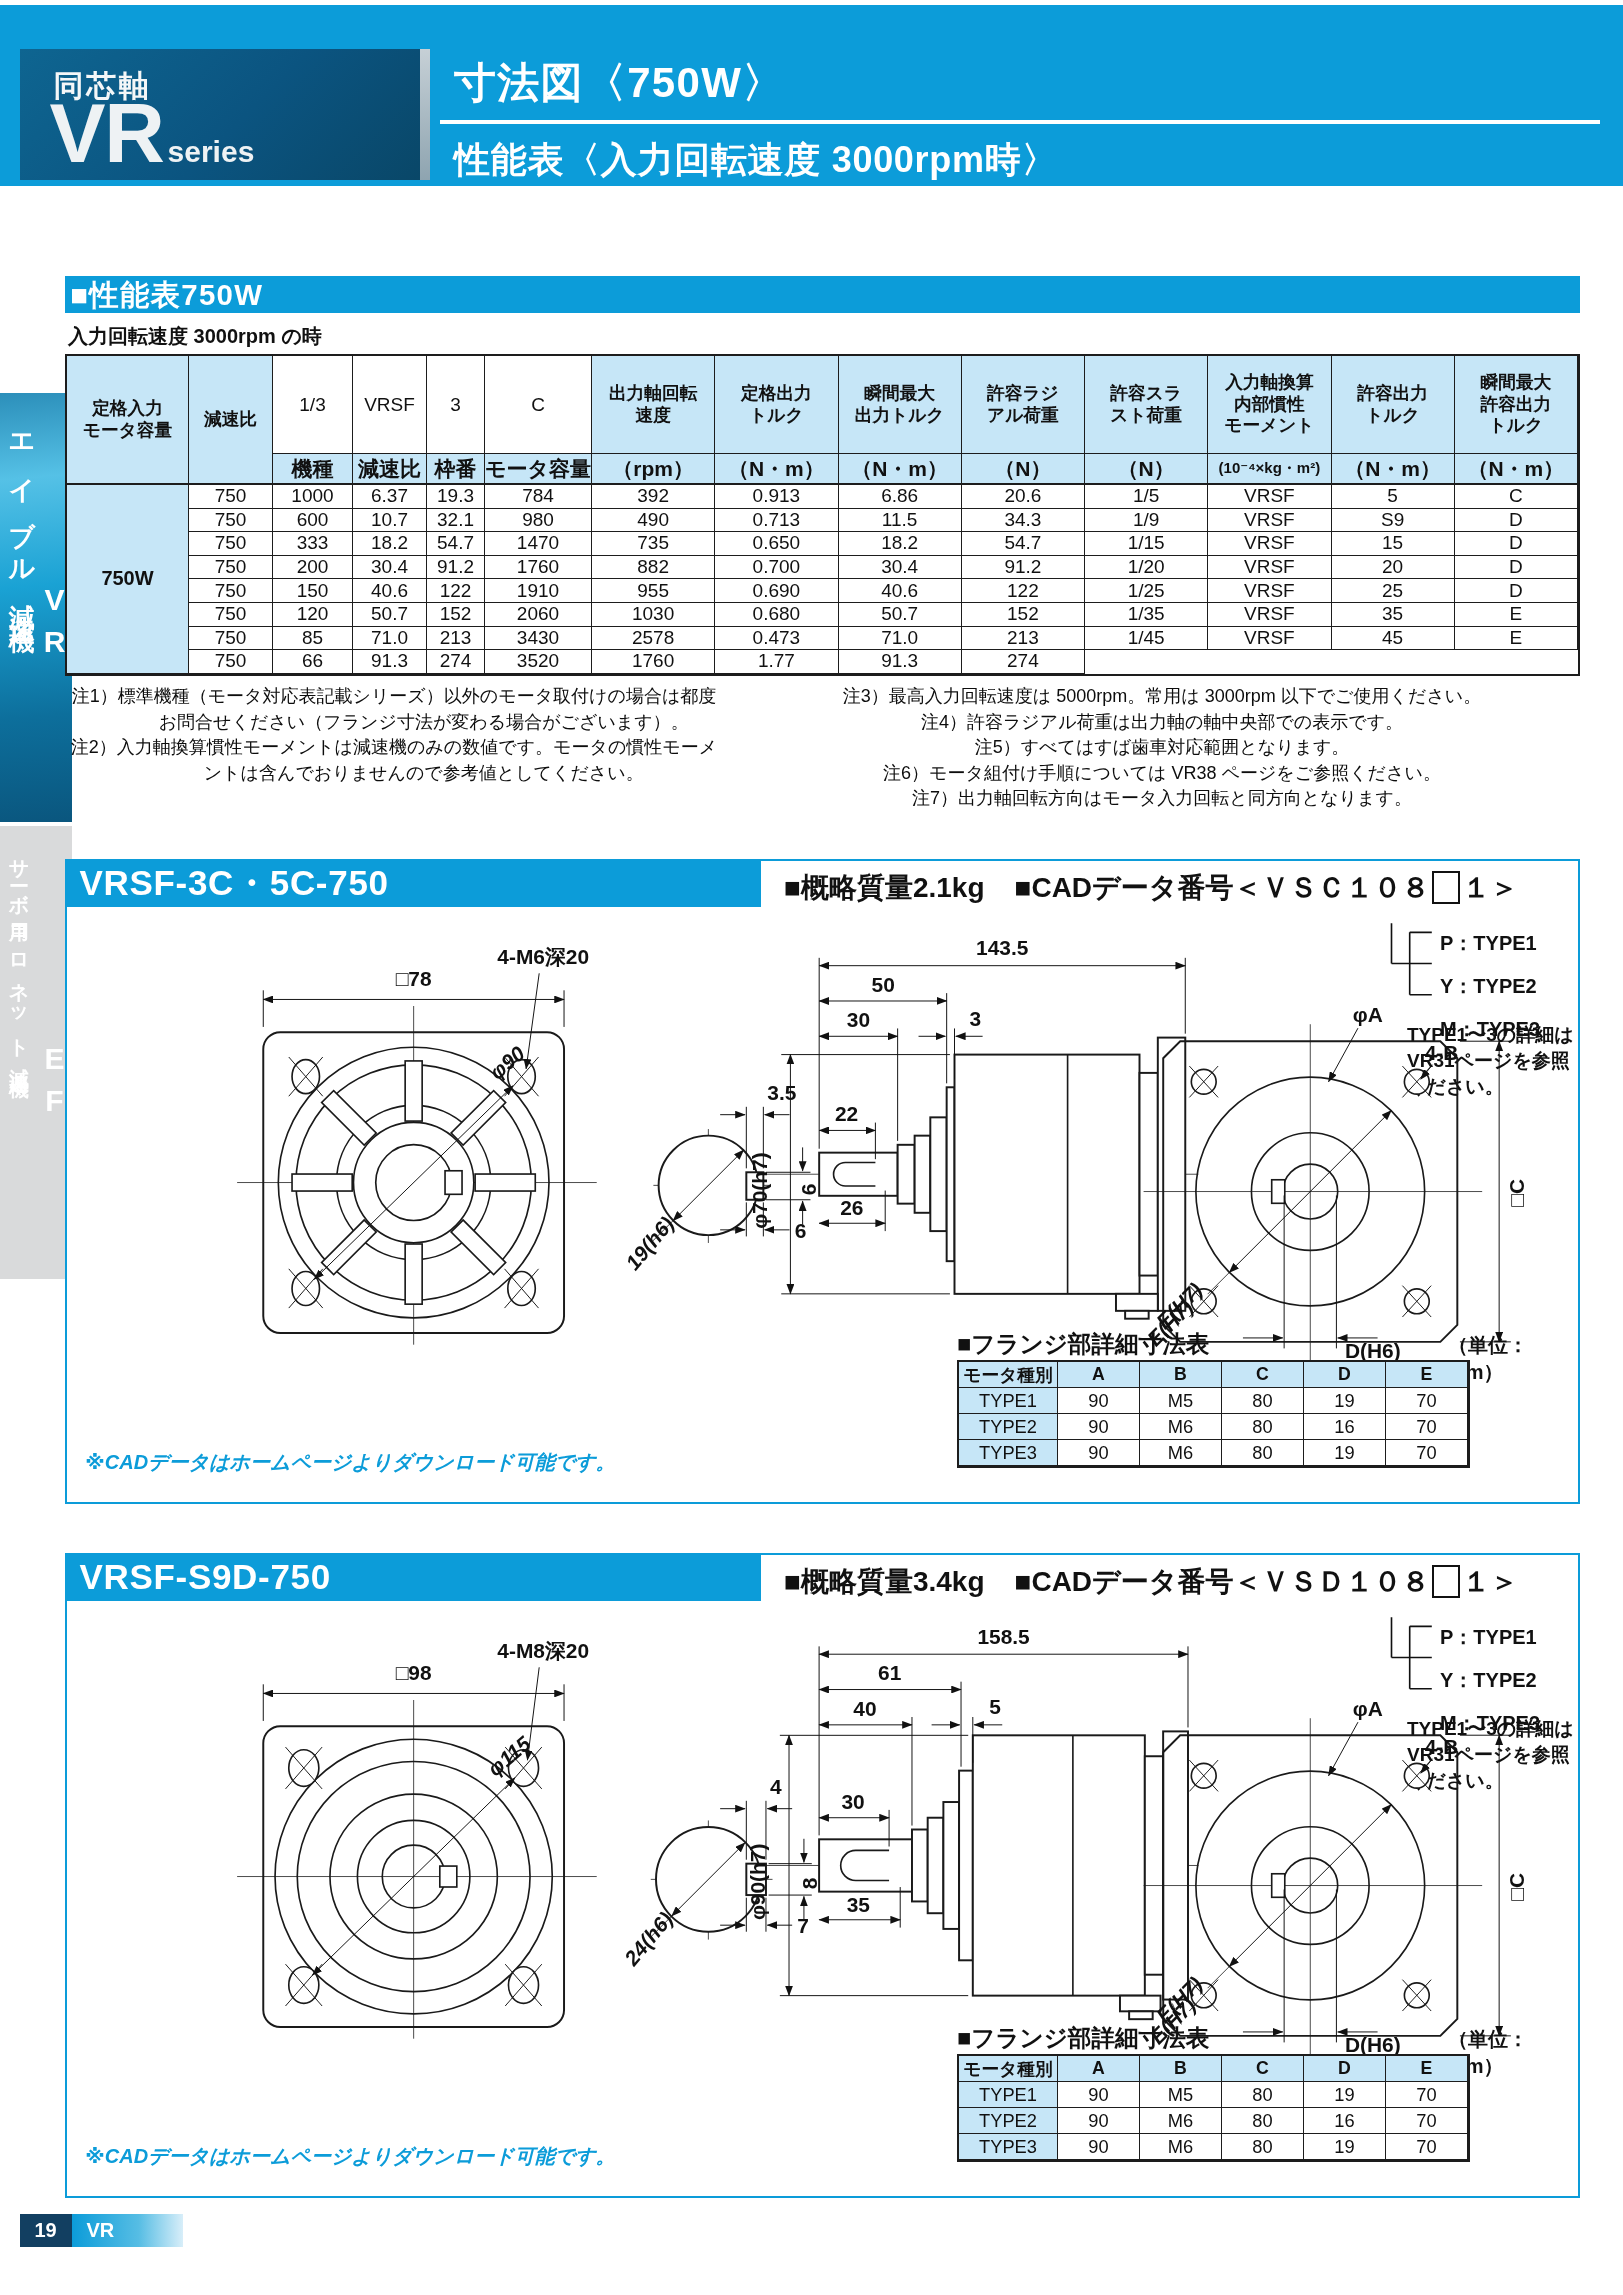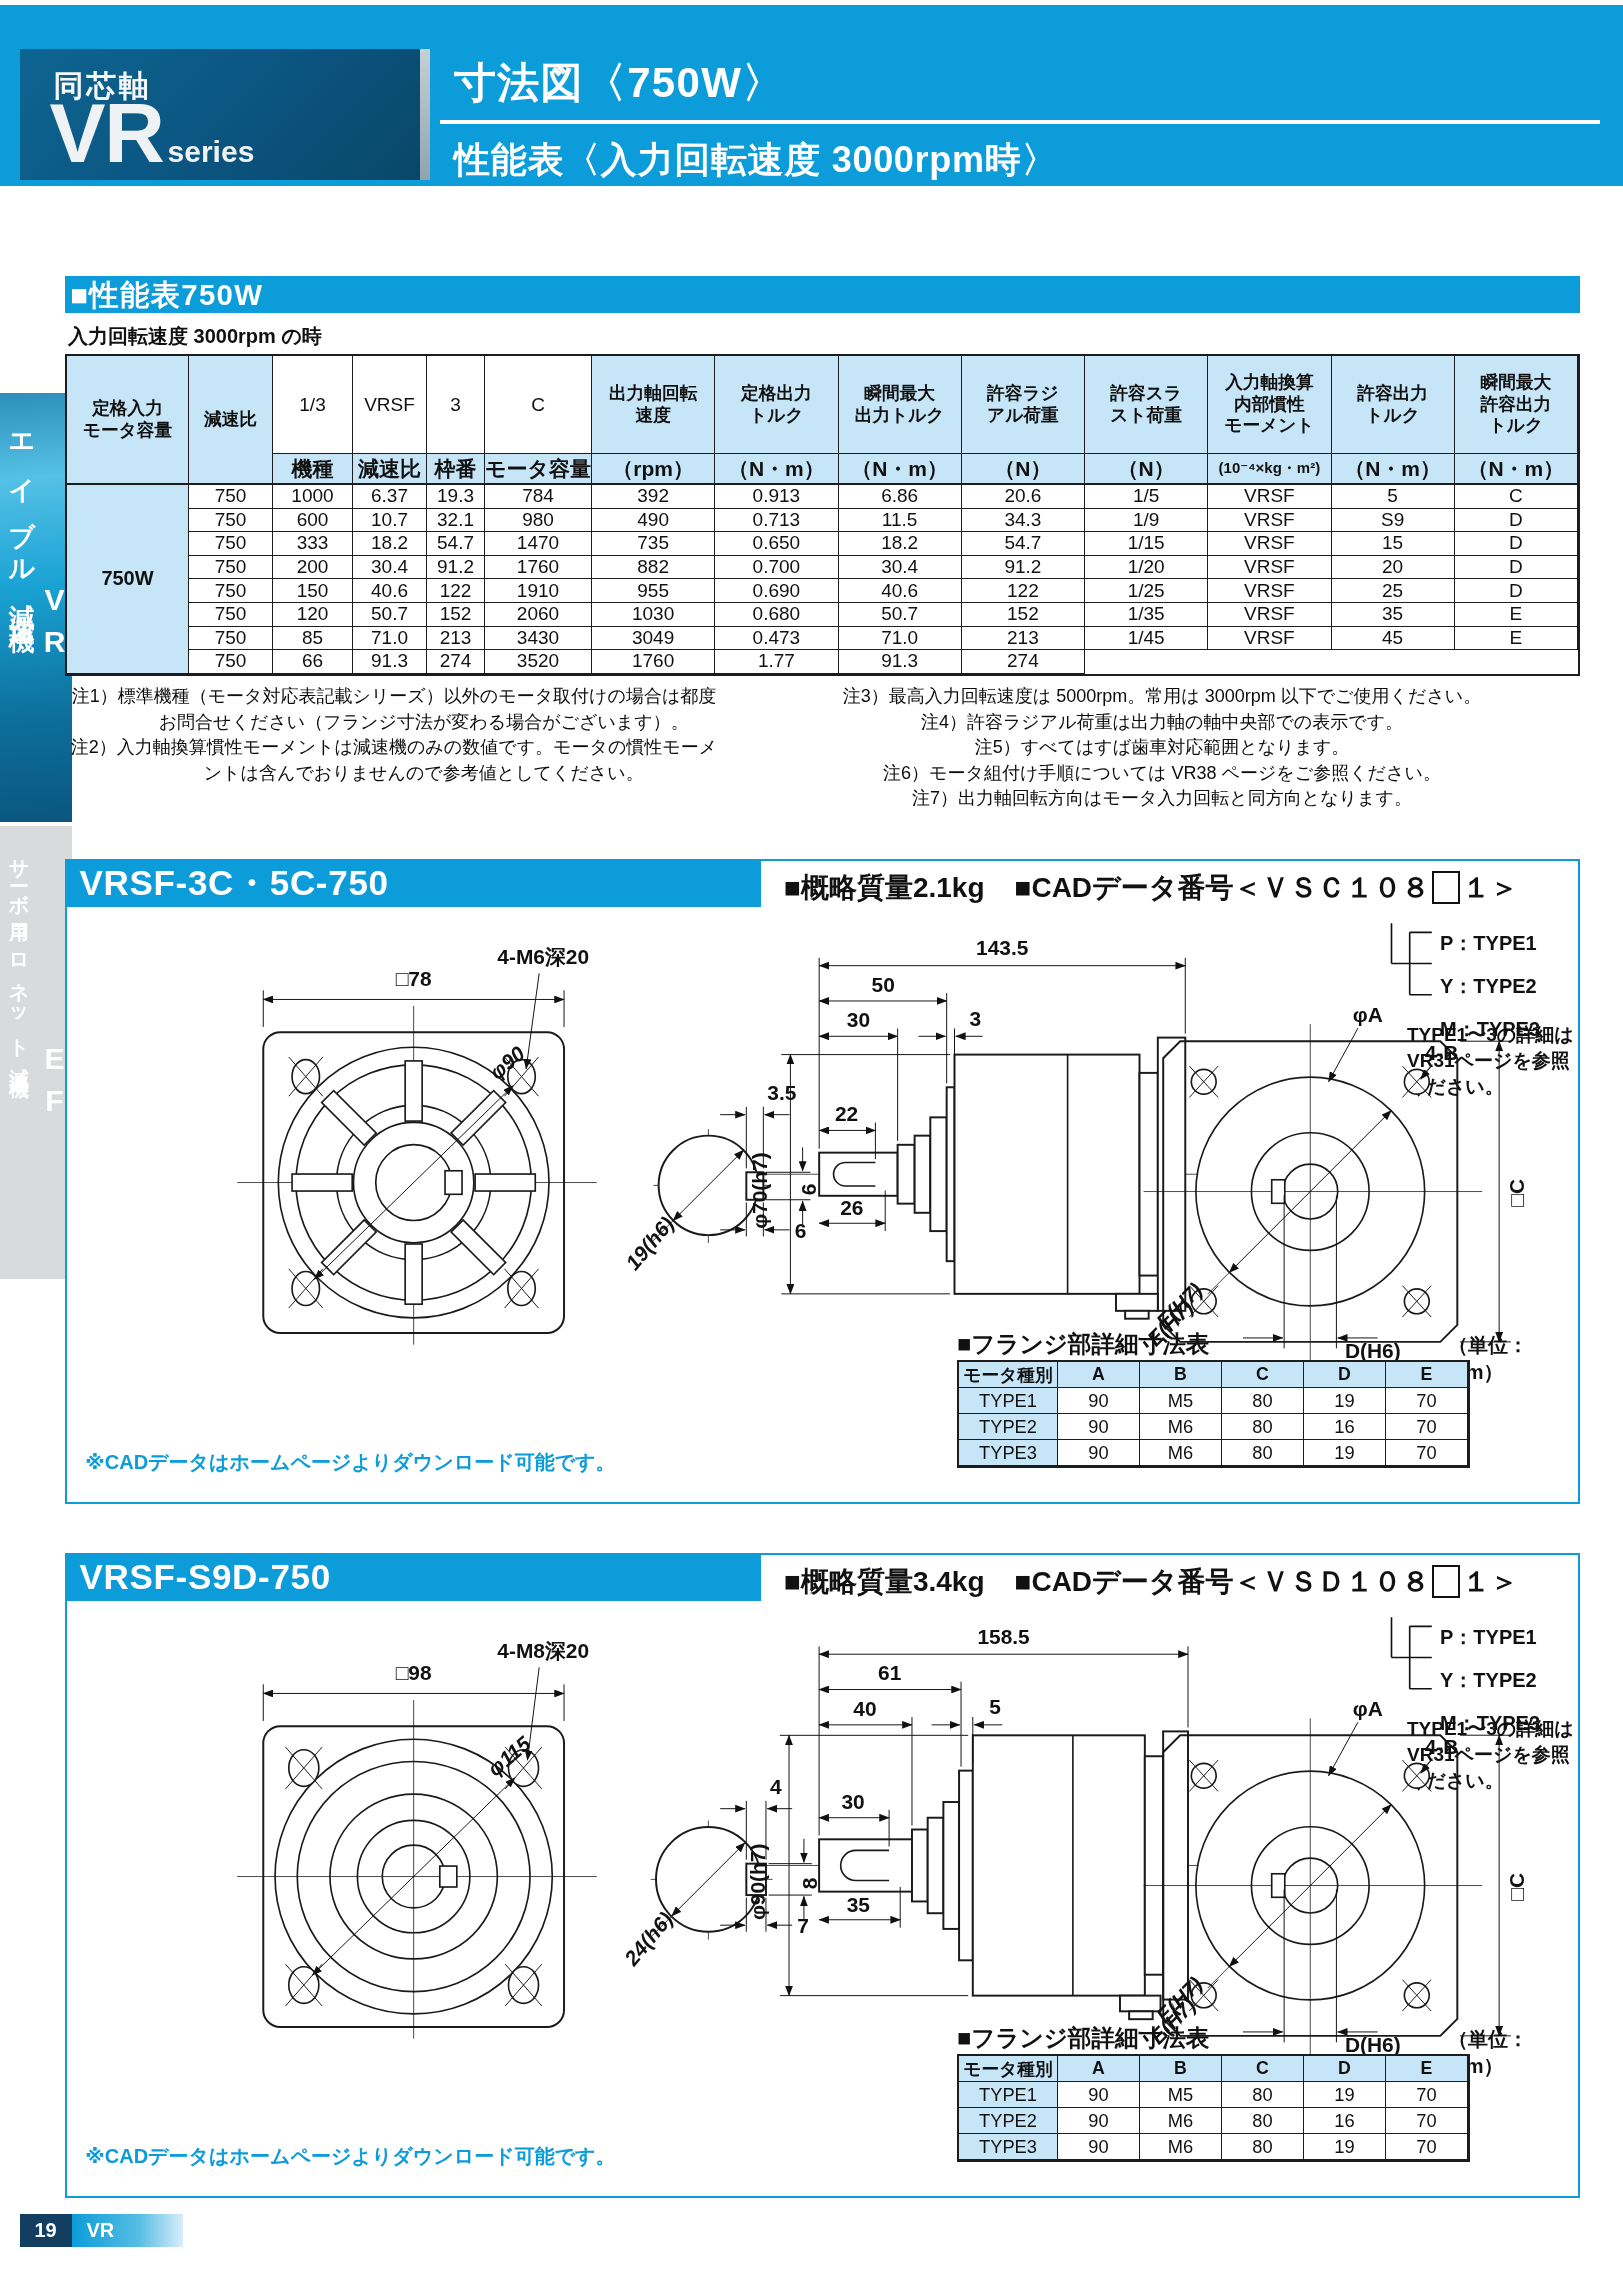--- a/index.html
+++ b/index.html
@@ -62,21 +62,21 @@
   .legend-item{height:31px;line-height:31px;font-size:20px;font-weight:600;white-space:nowrap;margin-top:12px;}
   .typenote{position:absolute;left:1340px;top:161px;width:178px;font-size:19px;font-weight:600;line-height:26px;}
   .ftitle{position:absolute;left:890px;top:467px;font-size:23.6px;font-weight:bold;}
   .funit{position:absolute;left:1381px;top:471px;font-size:20px;font-weight:600;}
   .ftable{position:absolute;left:890px;top:499px;display:grid;border:2px solid #1d1d1d;background:#fff;
           grid-template-columns:99px repeat(5,82px);grid-auto-rows:26px;}
   .fc{display:flex;align-items:center;justify-content:center;font-size:18.3px;box-sizing:border-box;
       border-right:1.3px solid #1d1d1d;border-bottom:1.3px solid #1d1d1d;background:#fff;}
   .fh{background:#c6e6f7;font-weight:600;font-size:17.7px;}
   .f0{background:#c6e6f7;}
-  .cadnote{position:absolute;left:18.3px;top:588px;font-size:20px;font-weight:bold;color:#0c9cd9;}
+  .cadnote{position:absolute;left:18.3px;top:588px;font-size:20px;font-weight:bold;color:#0c9cd9;font-style:italic;}
   .draw{position:absolute;}
   .draw text{font-family:"Liberation Sans","DejaVu Sans",sans-serif;font-size:32px;font-weight:600;fill:#111;}
   
   .pnum{position:absolute;left:19.6px;top:2214px;width:52px;height:33px;background:#123f61;
         color:#fff;font-size:20px;font-weight:bold;display:flex;align-items:center;justify-content:center;}
   .pcode{position:absolute;left:72px;top:2214px;width:111px;height:33px;color:#fff;font-size:20px;font-weight:bold;
          background:linear-gradient(90deg,#0c9cd9 0%,#56bde4 60%,#d8eef9 100%);
          display:flex;align-items:center;padding-left:14.4px;box-sizing:border-box;}
 </style>
 </head>
@@ -234,21 +234,21 @@
       </div><div class="prow">
         <div class="dc">1/35</div>
         <div class="dc">VRSF</div>
         <div class="dc">35</div>
         <div class="dc">E</div>
         <div class="dc">750</div>
         <div class="dc">85</div>
         <div class="dc">71.0</div>
         <div class="dc">213</div>
         <div class="dc">3430</div>
-        <div class="dc">3049</div>
+        <div class="dc">2578</div>
         <div class="dc">0.473</div>
         <div class="dc">71.0</div>
         <div class="dc">213</div>
       </div><div class="prow">
         <div class="dc">1/45</div>
         <div class="dc">VRSF</div>
         <div class="dc">45</div>
         <div class="dc">E</div>
         <div class="dc">750</div>
         <div class="dc">66</div>

